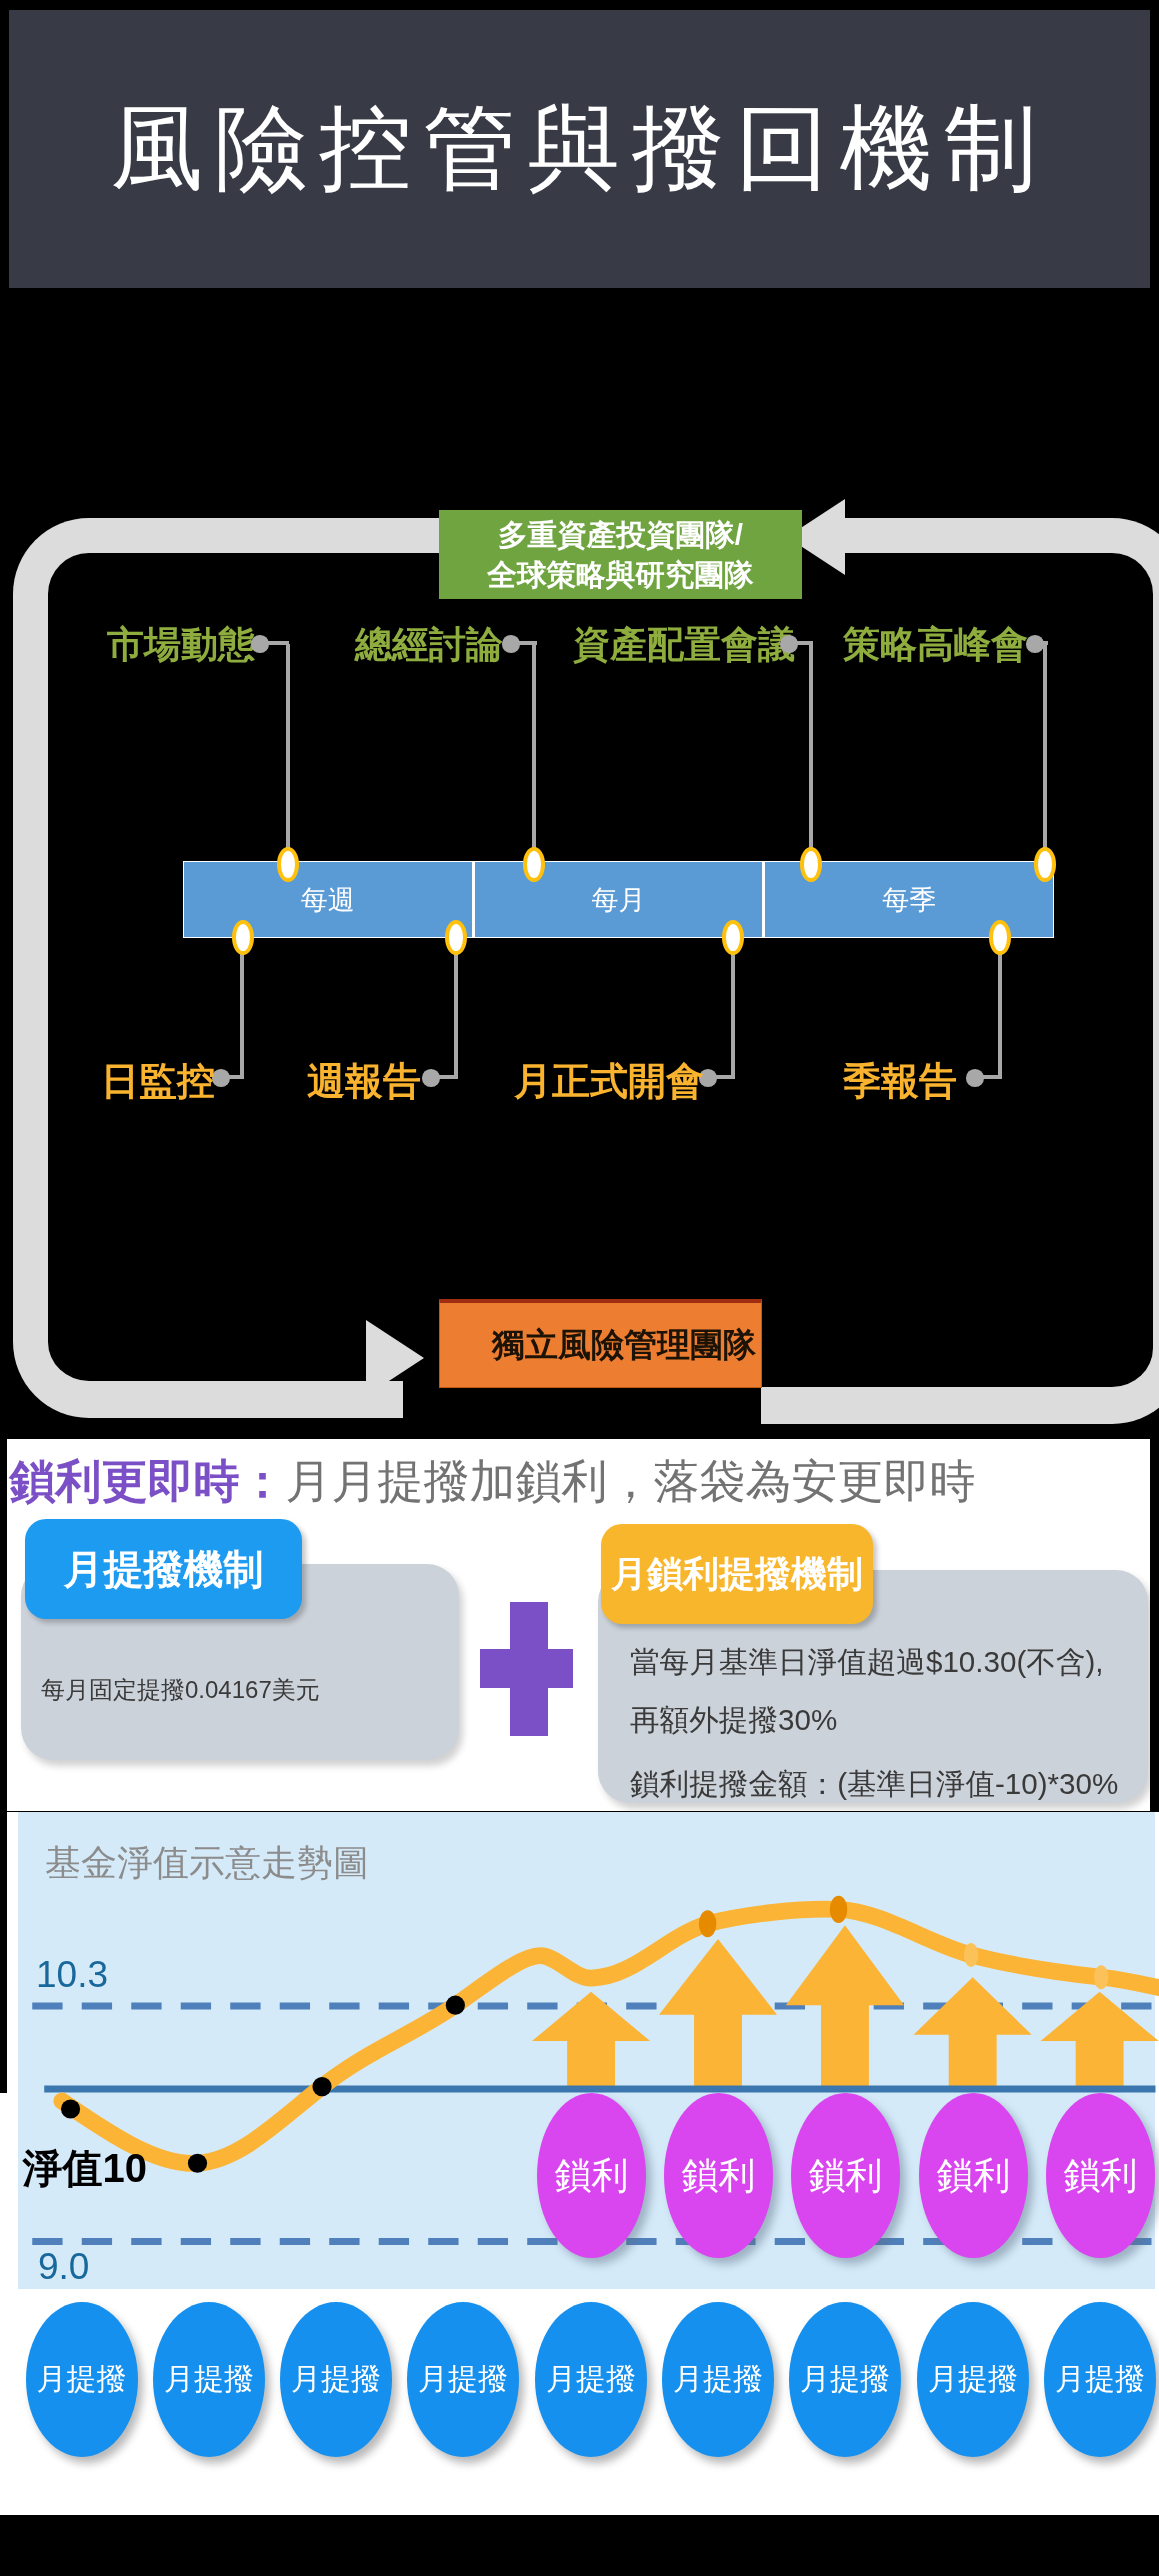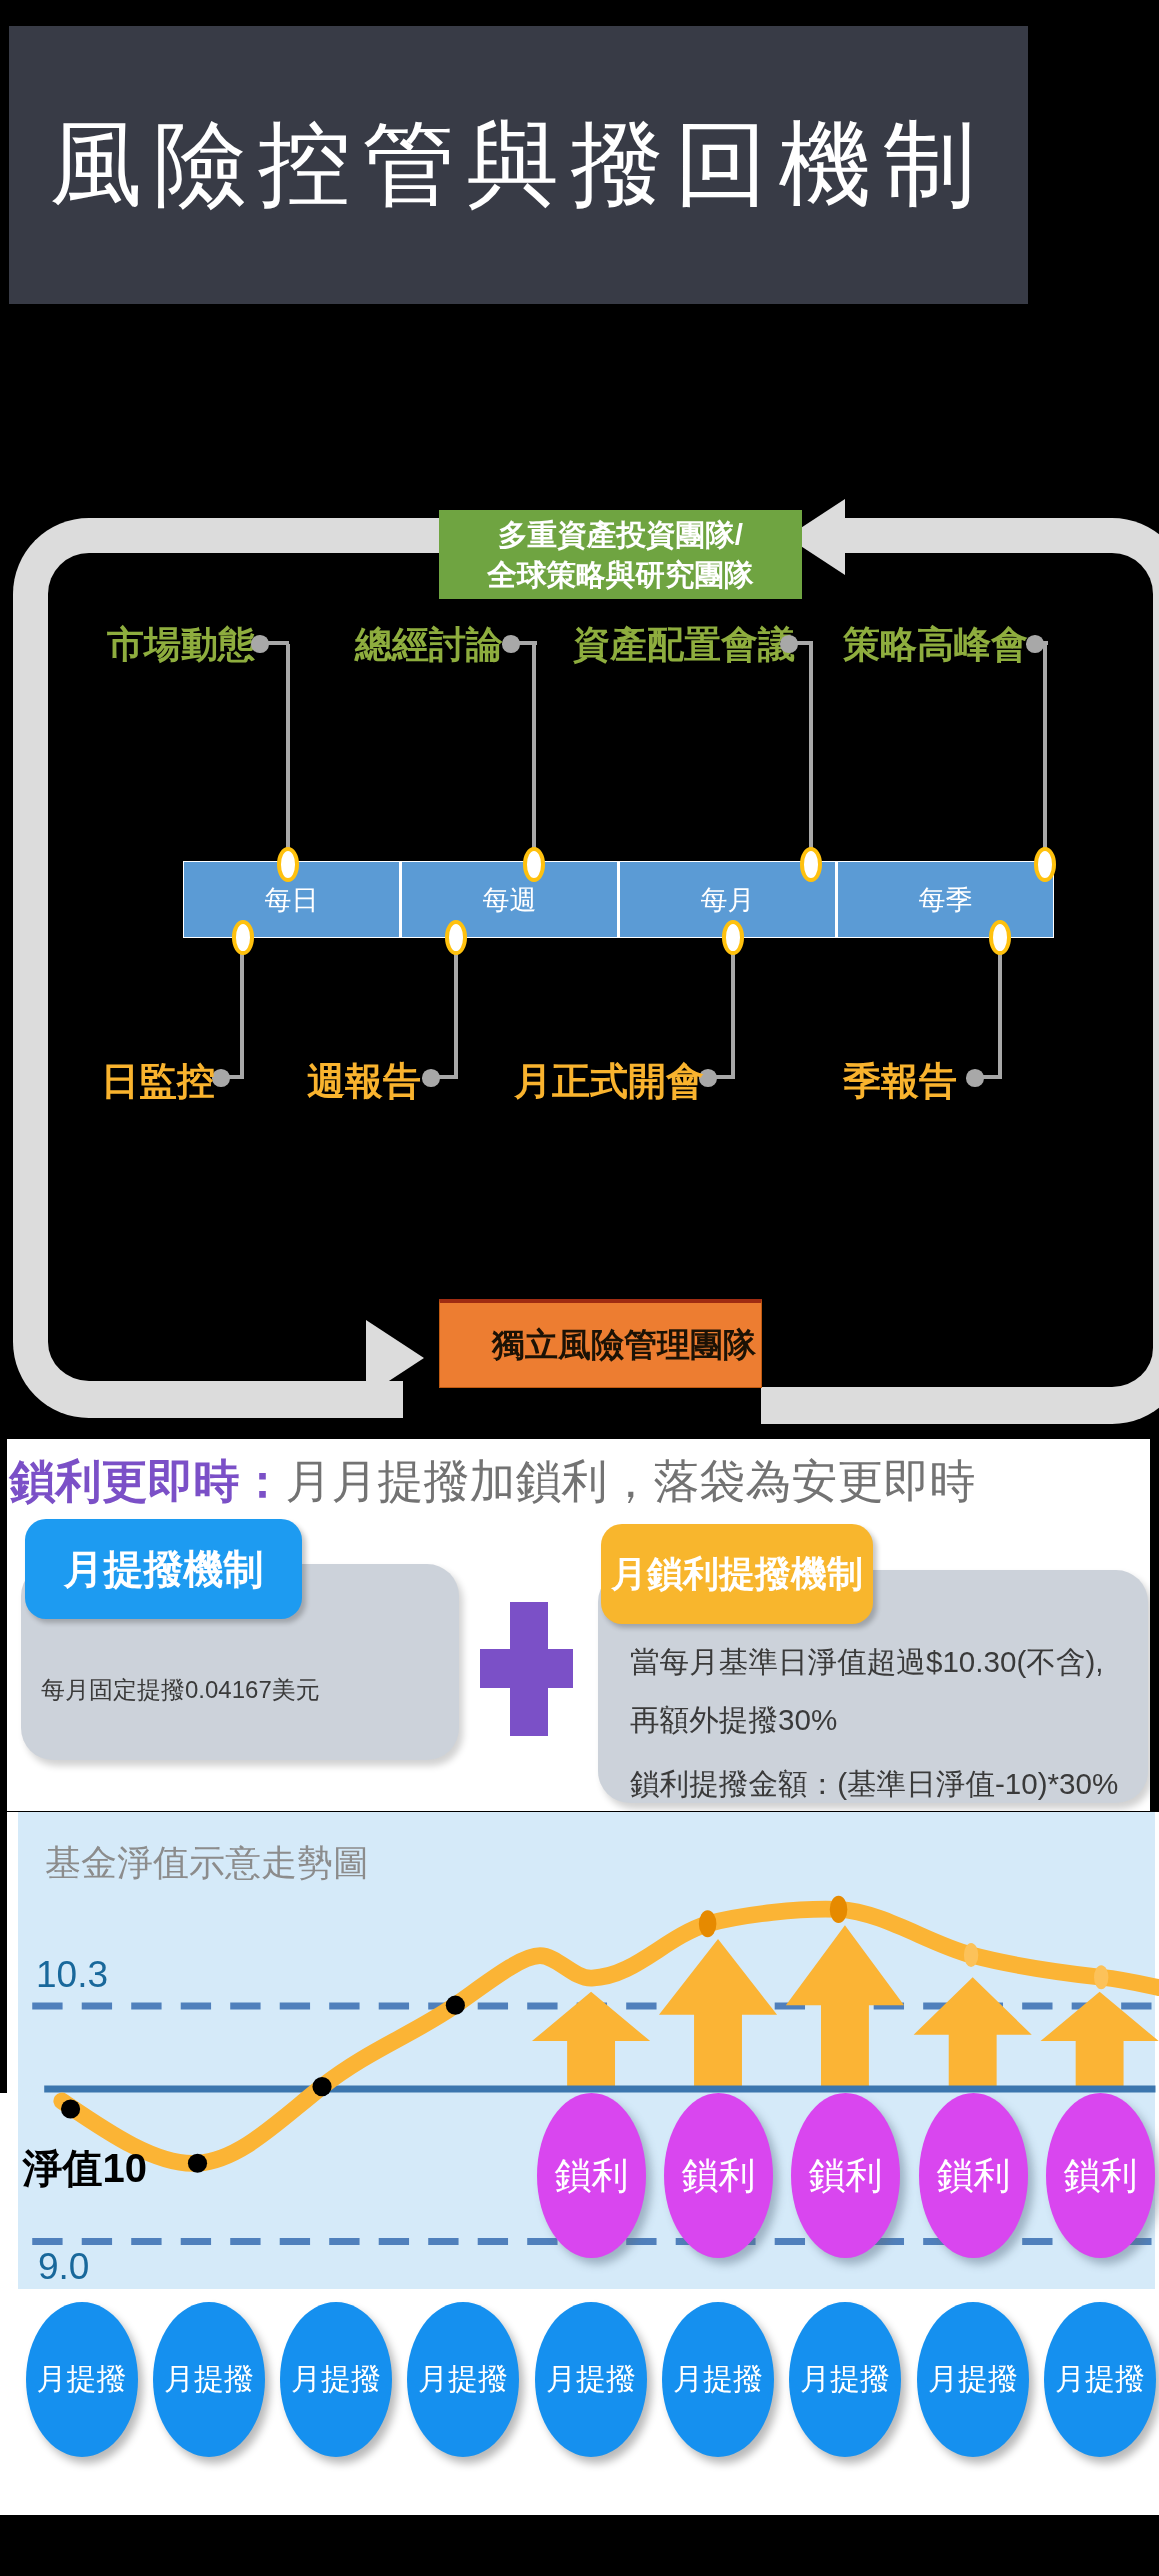--- a/index.html
+++ b/index.html
@@ -2,22 +2,22 @@
 <html style="font-size:12.8px"><head>
 <meta charset="utf-8">
 <style>
   html,body{margin:0;padding:0;}
   body{
     width:1159px;height:2576px;position:relative;background:#000;
     font-family:"Liberation Sans","DejaVu Sans",sans-serif;overflow:hidden;
   }
   .abs{position:absolute;}
   
-  .title-band{left:8.8px;top:9.6px;width:1019px;height:278px;background:#383b46;
-    display:flex;align-items:center;justify-content:center;margin-top:16px;}
+  .title-band{left:8.8px;top:9.6px;width:1141px;height:278px;background:#383b46;
+    display:flex;align-items:center;justify-content:center;}
   .title-band h1{margin:0;color:#fff;font-size:93px;font-weight:400;letter-spacing:11.2px;white-space:nowrap;}
   .cyc-a1{left:12.8px;top:518px;width:426px;height:399px;border-top:35px solid #dcdcdc;border-left:35px solid #dcdcdc;border-top-left-radius:76px;}
   .cyc-a2{left:12.8px;top:919px;width:355px;height:462px;border-left:35px solid #dcdcdc;border-bottom:37px solid #dcdcdc;border-bottom-left-radius:76px;}
   .cyc-b1{left:844px;top:518px;width:309px;height:399px;border-top:35px solid #dcdcdc;border-right:35px solid #dcdcdc;border-top-right-radius:76px;}
   .cyc-b2{left:761px;top:919px;width:392px;height:468px;border-right:35px solid #dcdcdc;border-bottom:37px solid #dcdcdc;border-bottom-right-radius:76px;}
   .arrow-right{left:366px;top:1320px;width:0;height:0;border-top:38px solid transparent;border-bottom:38px solid transparent;border-left:58px solid #dcdcdc;}
   .arrow-left{left:787px;top:499px;width:0;height:0;border-top:38px solid transparent;border-bottom:38px solid transparent;border-right:58px solid #dcdcdc;}
   
   .green-box{left:439px;top:510px;width:363px;height:89px;background:#6fa441;
     display:flex;flex-direction:column;align-items:center;justify-content:center;}
@@ -102,21 +102,20 @@
 <div class="abs cline" style="left:260px;top:641px;width:29px;height:4px;"></div>
 <div class="abs cline" style="left:511px;top:641px;width:25.6px;height:4px;"></div>
 <div class="abs cline" style="left:789px;top:641px;width:24px;height:4px;"></div>
 <div class="abs cline" style="left:1035px;top:641px;width:12.8px;height:4px;"></div>
 <div class="abs cline" style="left:286px;top:644px;width:4px;height:220px;"></div>
 <div class="abs cline" style="left:532px;top:644px;width:4px;height:220px;"></div>
 <div class="abs cline" style="left:809px;top:644px;width:4px;height:220px;"></div>
 <div class="abs cline" style="left:1043px;top:644px;width:4px;height:220px;"></div>
 
 <div class="abs tbar">
-  <div class="cell">每日</div>
   <div class="cell">每週</div>
   <div class="cell">每月</div>
   <div class="cell">每季</div>
 </div>
 
 <div class="abs marker" style="left:277px;top:847px;"></div>
 <div class="abs marker" style="left:523px;top:847px;"></div>
 <div class="abs marker" style="left:800px;top:847px;"></div>
 <div class="abs marker" style="left:1034px;top:847px;"></div>
 

